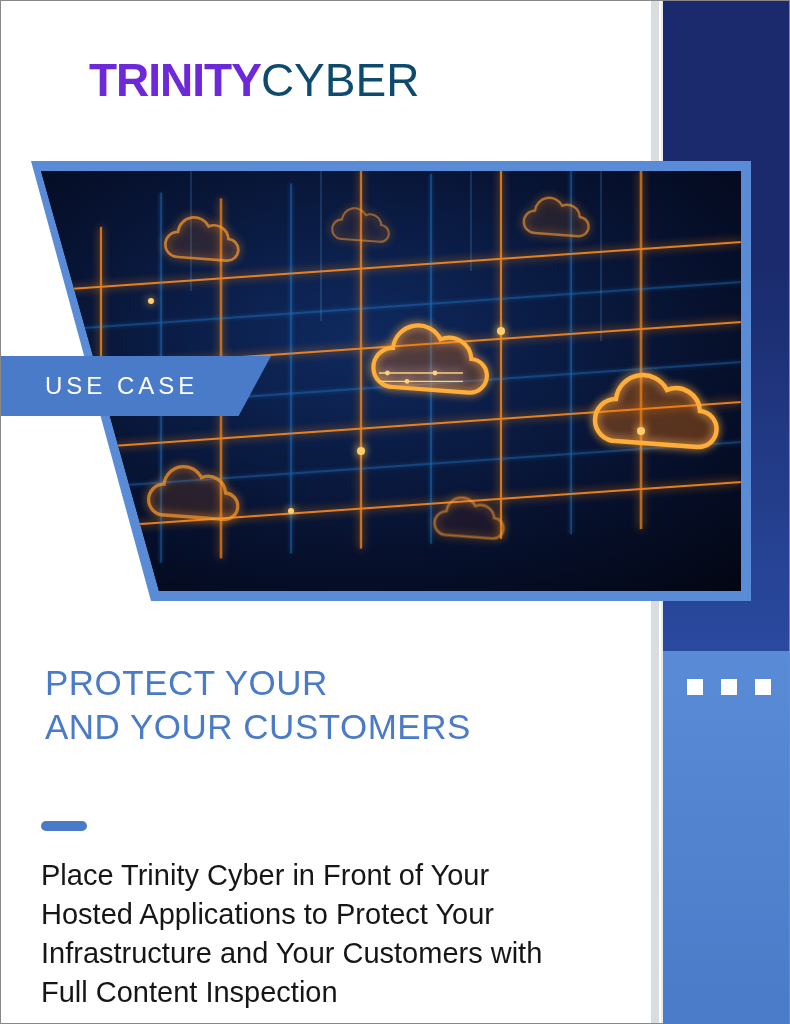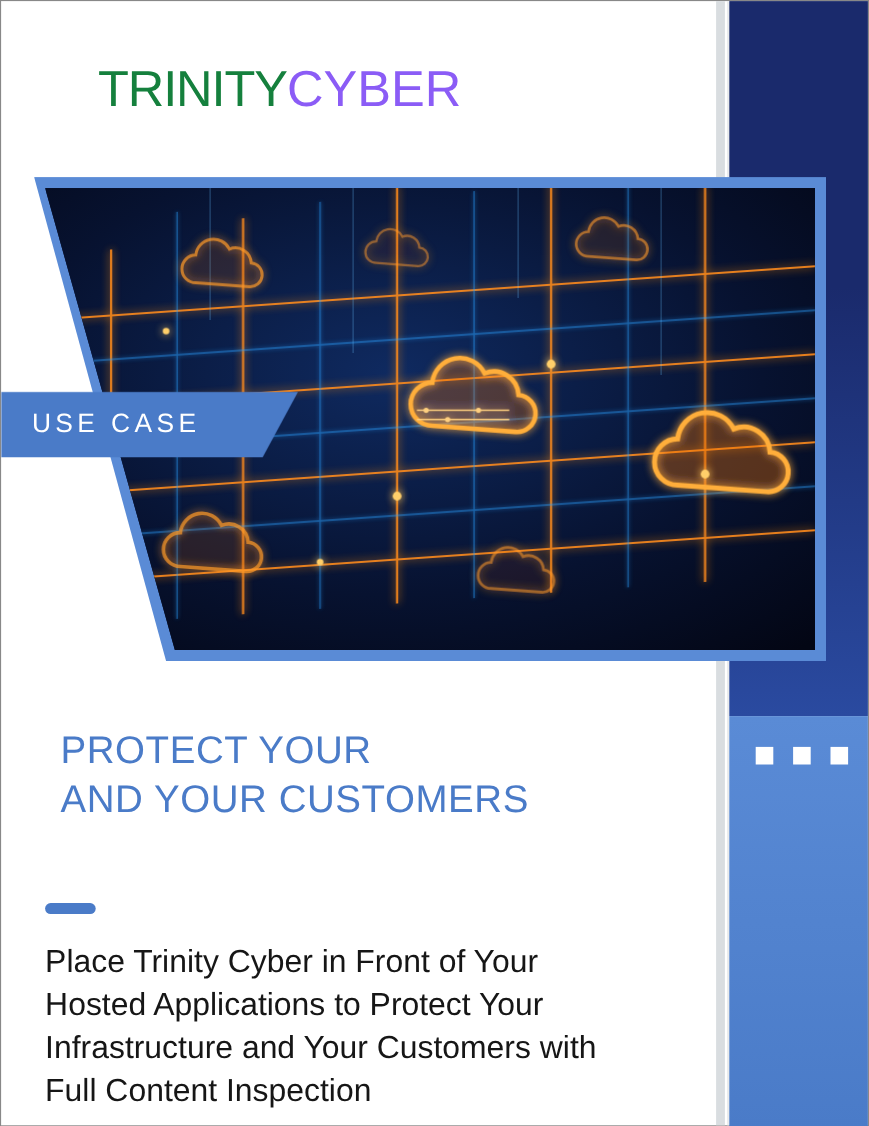--- a/index.html
+++ b/index.html
@@ -54,22 +54,22 @@
 
   
   .logo {
     position: absolute;
     top: 52px; left: 88px;
     font-size: 46px;
     font-weight: 400;
     letter-spacing: 1px;
     font-family: "Arial Black", Arial, sans-serif;
   }
-  .logo .bold { font-weight: 400; color: #15803d; letter-spacing: -1px; }
-  .logo .light { font-weight: 400; color: #8b5cf6; letter-spacing: 0px; font-family: Arial, sans-serif;}
+  .logo .bold { font-weight: 700; color: #6d28d9; letter-spacing: -1px; }
+  .logo .light { font-weight: 400; color: #0c4a6e; letter-spacing: 0px; font-family: Arial, sans-serif;}
 
   
   .hero-wrap {
     position: absolute;
     top: 160px; left: 30px;
     width: 720px; height: 440px;
   }
   .hero-border {
     position: absolute;
     top: 0; left: 0; width: 100%; height: 100%;
@@ -87,31 +87,31 @@
   .hero-image svg { width: 100%; height: 100%; display: block; }
 
   
   .tag {
     position: absolute;
     top: 355px; left: 0;
     width: 270px; height: 60px;
     background: #4a7bc8;
     clip-path: polygon(0 0, 100% 0, 88% 100%, 0 100%);
     display: flex; align-items: center;
-    padding-left: 28px;
+    padding-left: 44px;
     color: #fff;
     font-size: 24px;
     letter-spacing: 4px;
     font-weight: 400;
   }
 
   
   .heading {
     position: absolute;
-    top: 660px; left: 54px;
+    top: 660px; left: 44px;
     width: 560px;
     color: #4a7bc8;
     font-size: 35px;
     line-height: 1.25;
     font-weight: 500;
     letter-spacing: 0.5px;
   }
 
   .accent-bar {
     position: absolute;

